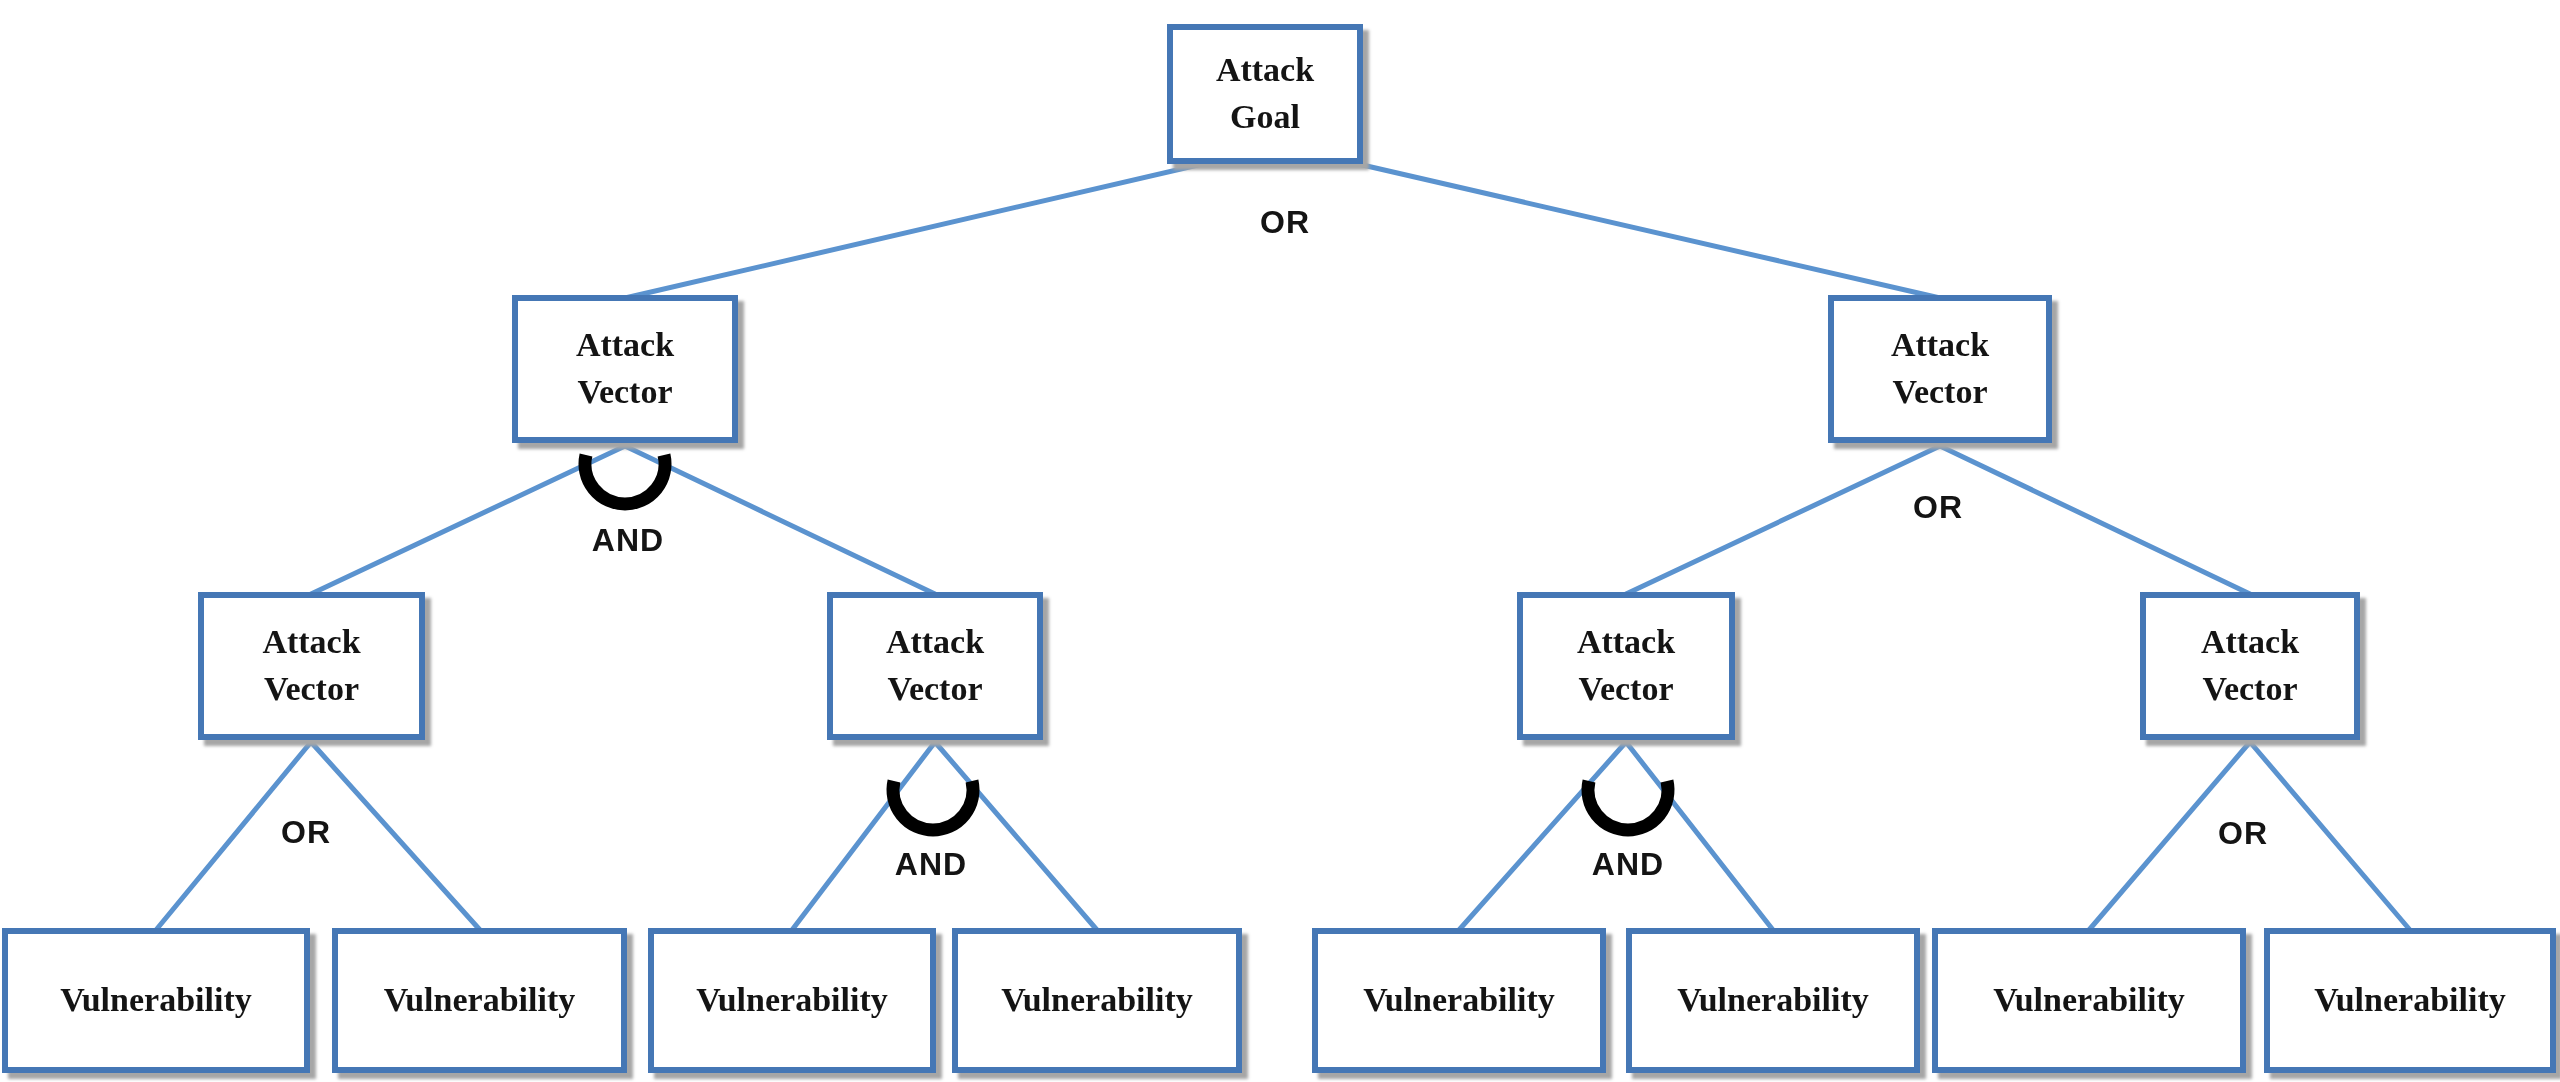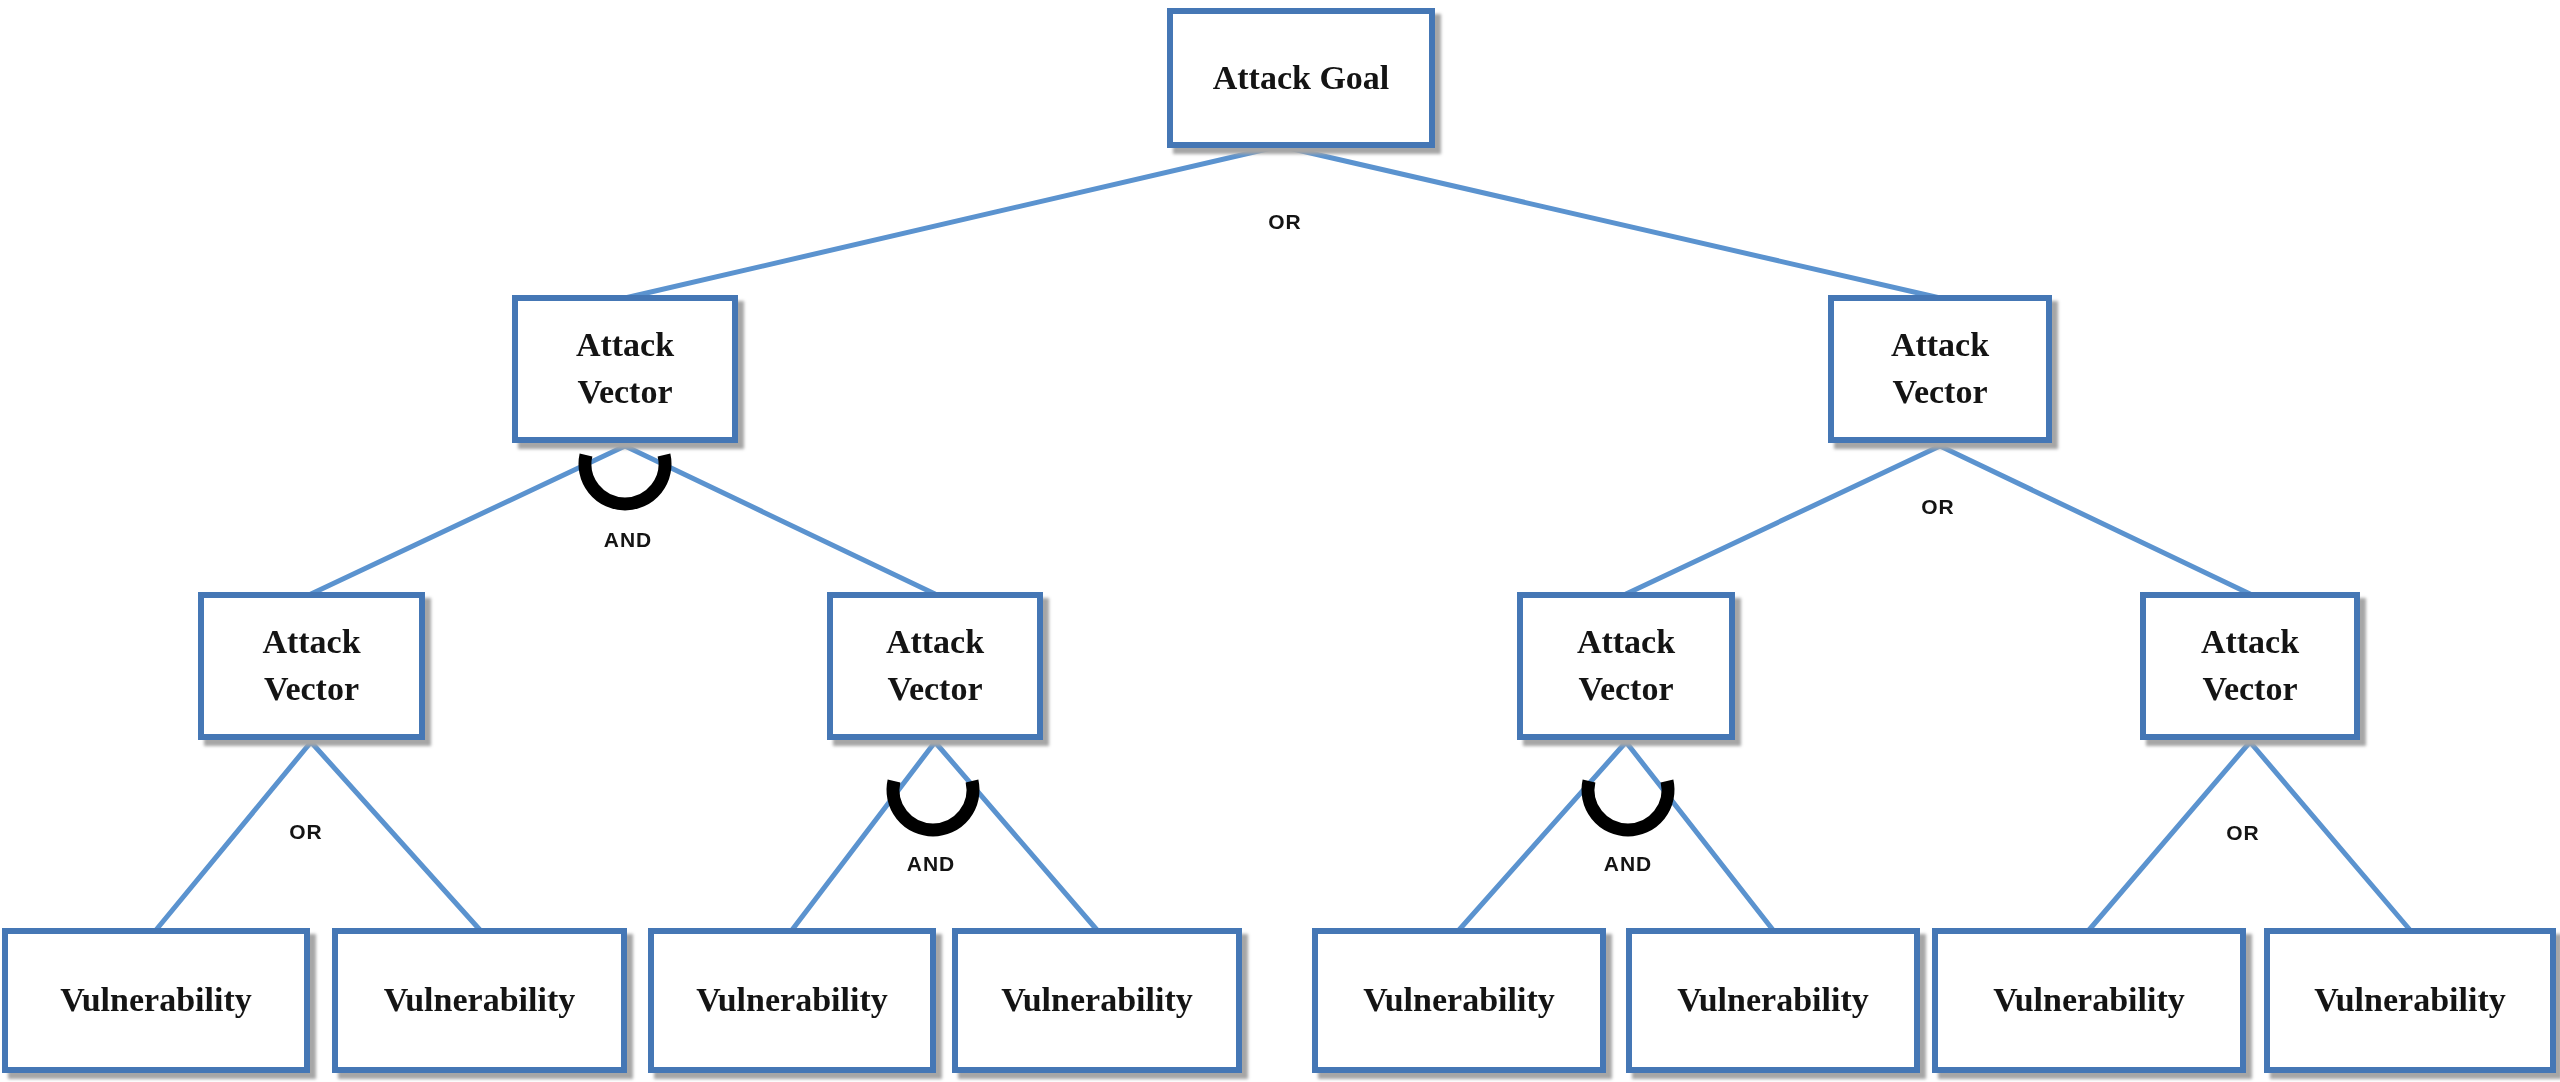--- a/index.html
+++ b/index.html
@@ -48,21 +48,21 @@
     font-size:34px;
     line-height:1.38;
     z-index:1;
     padding:0 18px;
   }
   .gate-label{
     position:absolute;
     transform:translate(-50%,-50%);
     font-family:"Liberation Sans","DejaVu Sans",sans-serif;
     font-weight:bold;
-    font-size:21px;
+    font-size:32px;
     letter-spacing:1px;
     color:var(--gate-text);
     z-index:2;
     white-space:nowrap;
   }
 </style>
 </head>
 <body>
 
 <div id="stage">
@@ -85,21 +85,21 @@
     <line x1="1626" y1="742" x2="1459" y2="930"></line>
     <line x1="1626" y1="742" x2="1773" y2="930"></line>
     <line x1="2250" y1="742" x2="2089" y2="930"></line>
     <line x1="2250" y1="742" x2="2410" y2="930"></line>
 
     <path class="and-arc" d="M 586 455 A 40 40 0 1 0 664 455"></path>
     <path class="and-arc" d="M 894 781 A 40 40 0 1 0 972 781"></path>
     <path class="and-arc" d="M 1589 781 A 40 40 0 1 0 1667 781"></path>
   </svg>
 
-  <div class="node" style="left:1167px;top:8px;width:268px;height:140px;">Attack Goal</div>
+  <div class="node" style="left:1167px;top:24px;width:196px;height:140px;">Attack Goal</div>
   <div class="gate-label" style="left:1285px;top:222px;">OR</div>
 
   <div class="node" style="left:512px;top:295px;width:226px;height:148px;">Attack Vector</div>
   <div class="gate-label" style="left:628px;top:540px;">AND</div>
 
   <div class="node" style="left:1828px;top:295px;width:224px;height:148px;">Attack Vector</div>
   <div class="gate-label" style="left:1938px;top:507px;">OR</div>
 
   <div class="node" style="left:198px;top:592px;width:227px;height:148px;">Attack Vector</div>
   <div class="gate-label" style="left:306px;top:832px;">OR</div>

